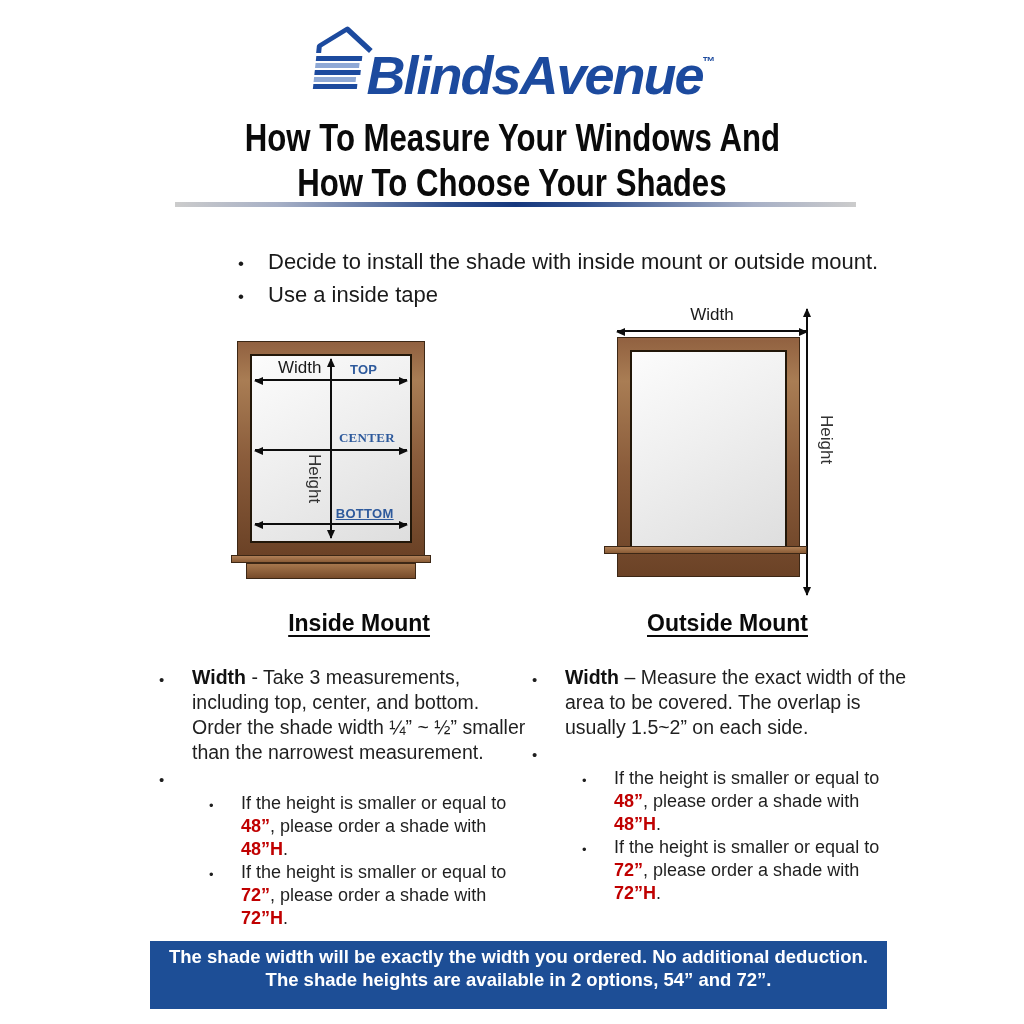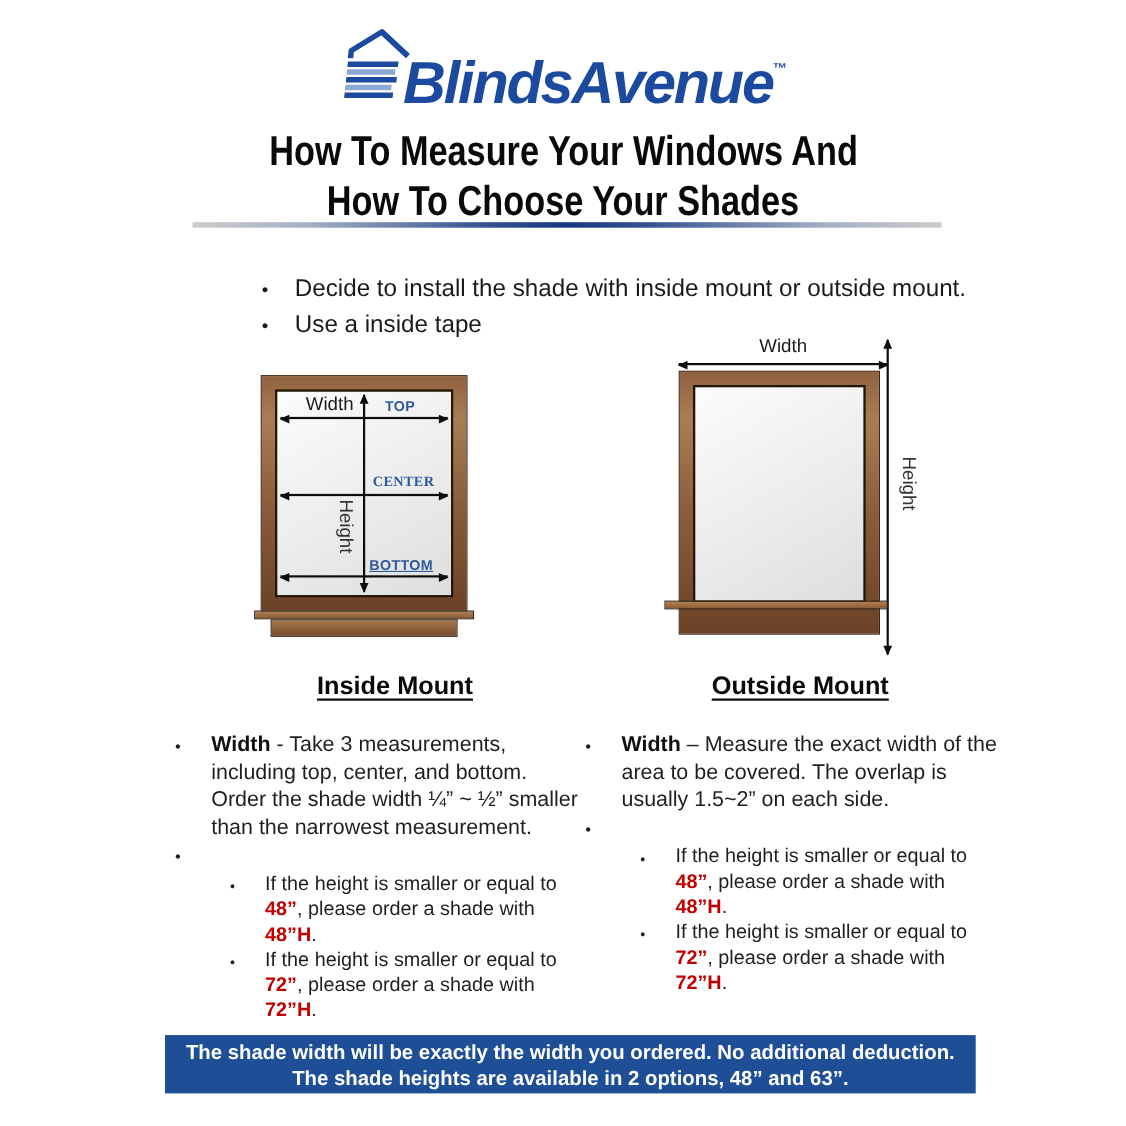--- a/index.html
+++ b/index.html
@@ -74,21 +74,21 @@
   .col-left  { left:150px; width:378px; }
   .col-right { left:523px; width:385px; }
   .main-row { display:grid; grid-template-columns:42px 1fr; }
   .main-row .marker { font-size:15px; padding-left:9px; padding-top:2px; }
   .sub-row { display:grid; grid-template-columns:34px 1fr; margin-left:57px; font-size:18px; line-height:23px; }
   .sub-row .marker { font-size:13px; padding-left:2px; padding-top:2px; }
   .term { font-weight:bold; color:#111; }
   .red { font-weight:bold; color:#c00000; }
 
   
-  .footer { position:absolute; left:150px; top:941px; width:737px; height:53px; background:#1d4e96;
+  .footer { position:absolute; left:150px; top:941px; width:737px; height:68px; background:#1d4e96;
     color:#ffffff; font-weight:bold; font-size:18.5px; line-height:23px; text-align:center; padding-top:4px; }
 </style>
 </head>
 <body>
 
 <div class="page">
 
   <div class="logo">
     <span class="logo-icon">
       <svg width="66" height="66" viewBox="0 0 66 66">
@@ -185,16 +185,16 @@
       <span><span>If the height is smaller or equal to </span><b class="red">48”</b><span>, please order a shade with </span><b class="red">48”H</b><span>.</span></span>
     </div>
     <div class="sub-row">
       <span class="marker">•</span>
       <span><span>If the height is smaller or equal to </span><b class="red">72”</b><span>, please order a shade with </span><b class="red">72”H</b><span>.</span></span>
     </div>
   </div>
 
   <div class="footer">
     <div>The shade width will be exactly the width you ordered. No additional deduction.</div>
-    <div>The shade heights are available in 2 options, 48” and 63”.</div>
+    <div>The shade heights are available in 2 options, 54” and 72”.</div>
   </div>
 
 </div>
 
 </body></html>

